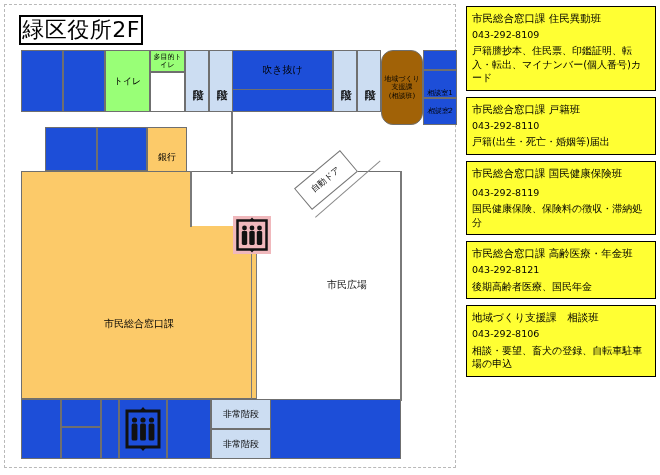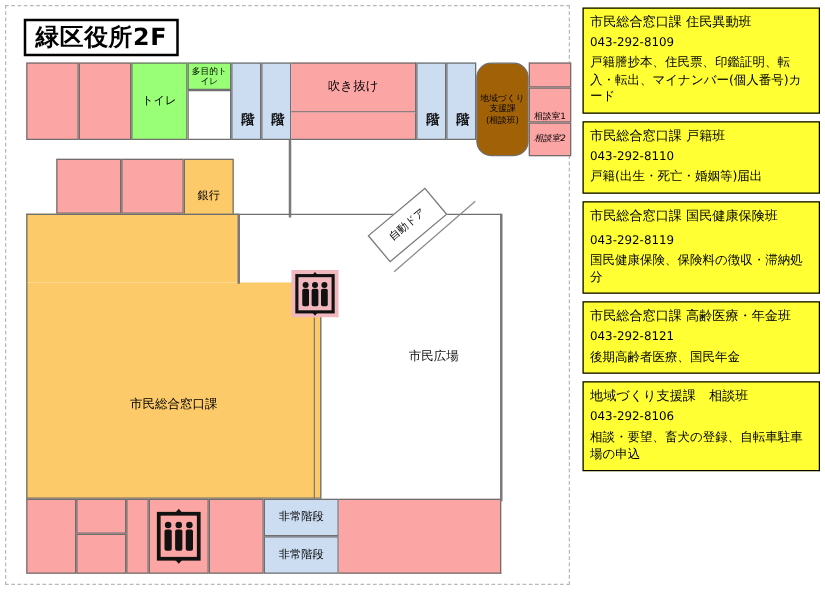--- a/index.html
+++ b/index.html
@@ -16,24 +16,24 @@
     position:absolute;left:4px;top:4px;width:452px;height:464px;
     border:1px dashed #b9b9b9;box-sizing:border-box;background:#fff;
   }
 
   
   .title-box{
     position:absolute;left:18px;top:14px;width:124px;height:30px;
     border:2px solid #000;background:#fff;box-sizing:border-box;
     display:flex;align-items:center;justify-content:center;
   }
-  .title-box .t{font-size:19px;font-weight:bold;letter-spacing:0.5px;line-height:1;}
-
-  
-  .cell{position:absolute;box-sizing:border-box;border:1px solid #6f6f6f;background:#fca5a5;
+  .title-box .t{font-size:22px;font-weight:normal;letter-spacing:0.5px;line-height:1;}
+
+  
+  .cell{position:absolute;box-sizing:border-box;border:1px solid #6f6f6f;background:#1d4ed8;
         display:flex;align-items:center;justify-content:center;text-align:center;}
   .cell .lbl{font-size:9px;line-height:1.15;}
   .wall{position:absolute;background:#7a7a7a;}
   .fill-green{background:#99ff77;}
   .fill-blue{background:#ccddf2;}
   .fill-yellow{background:#a16207;border-radius:12px;}
   .fill-orange{background:#fcca69;}
   .fill-white{background:#fff;}
 
   .big-label{position:absolute;font-size:10px;color:#111;white-space:nowrap;}

